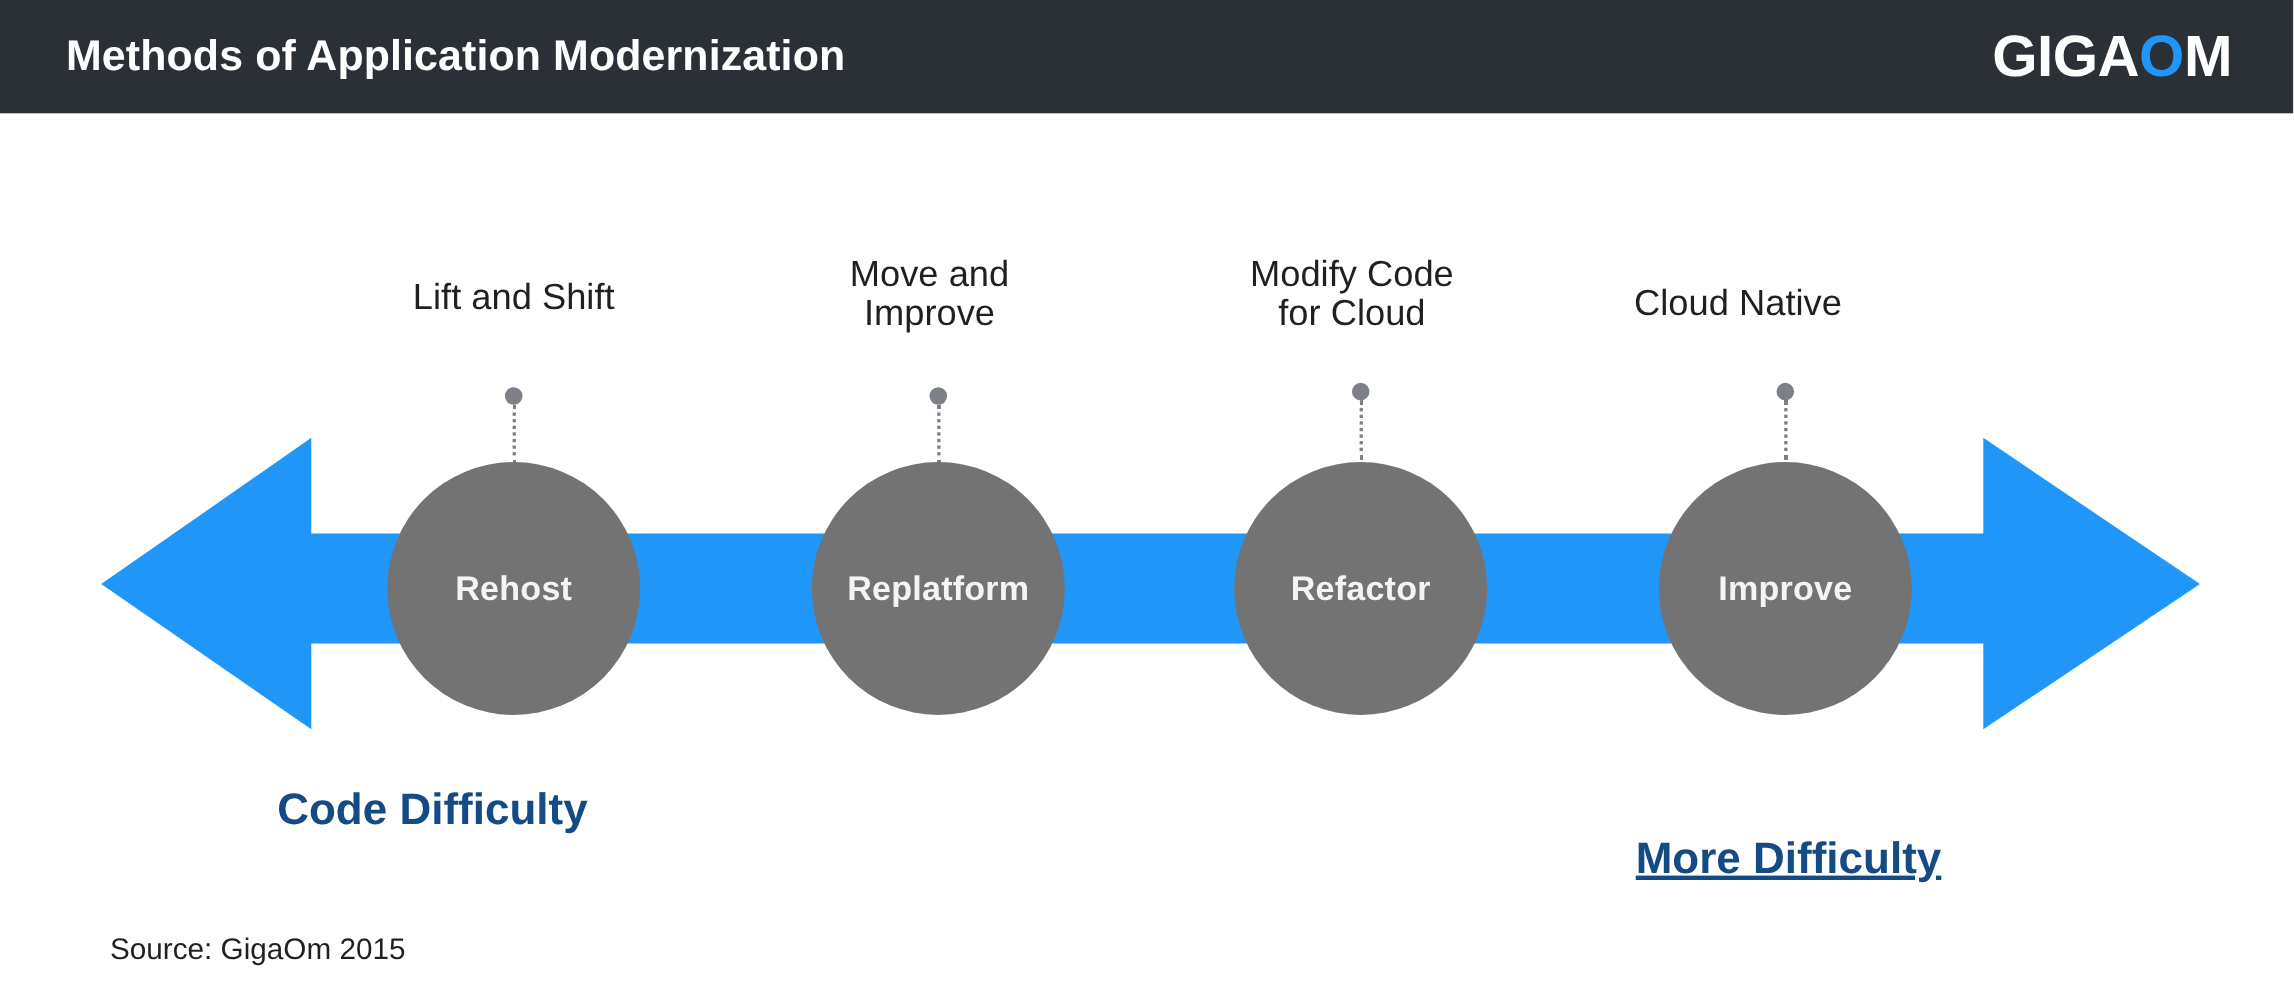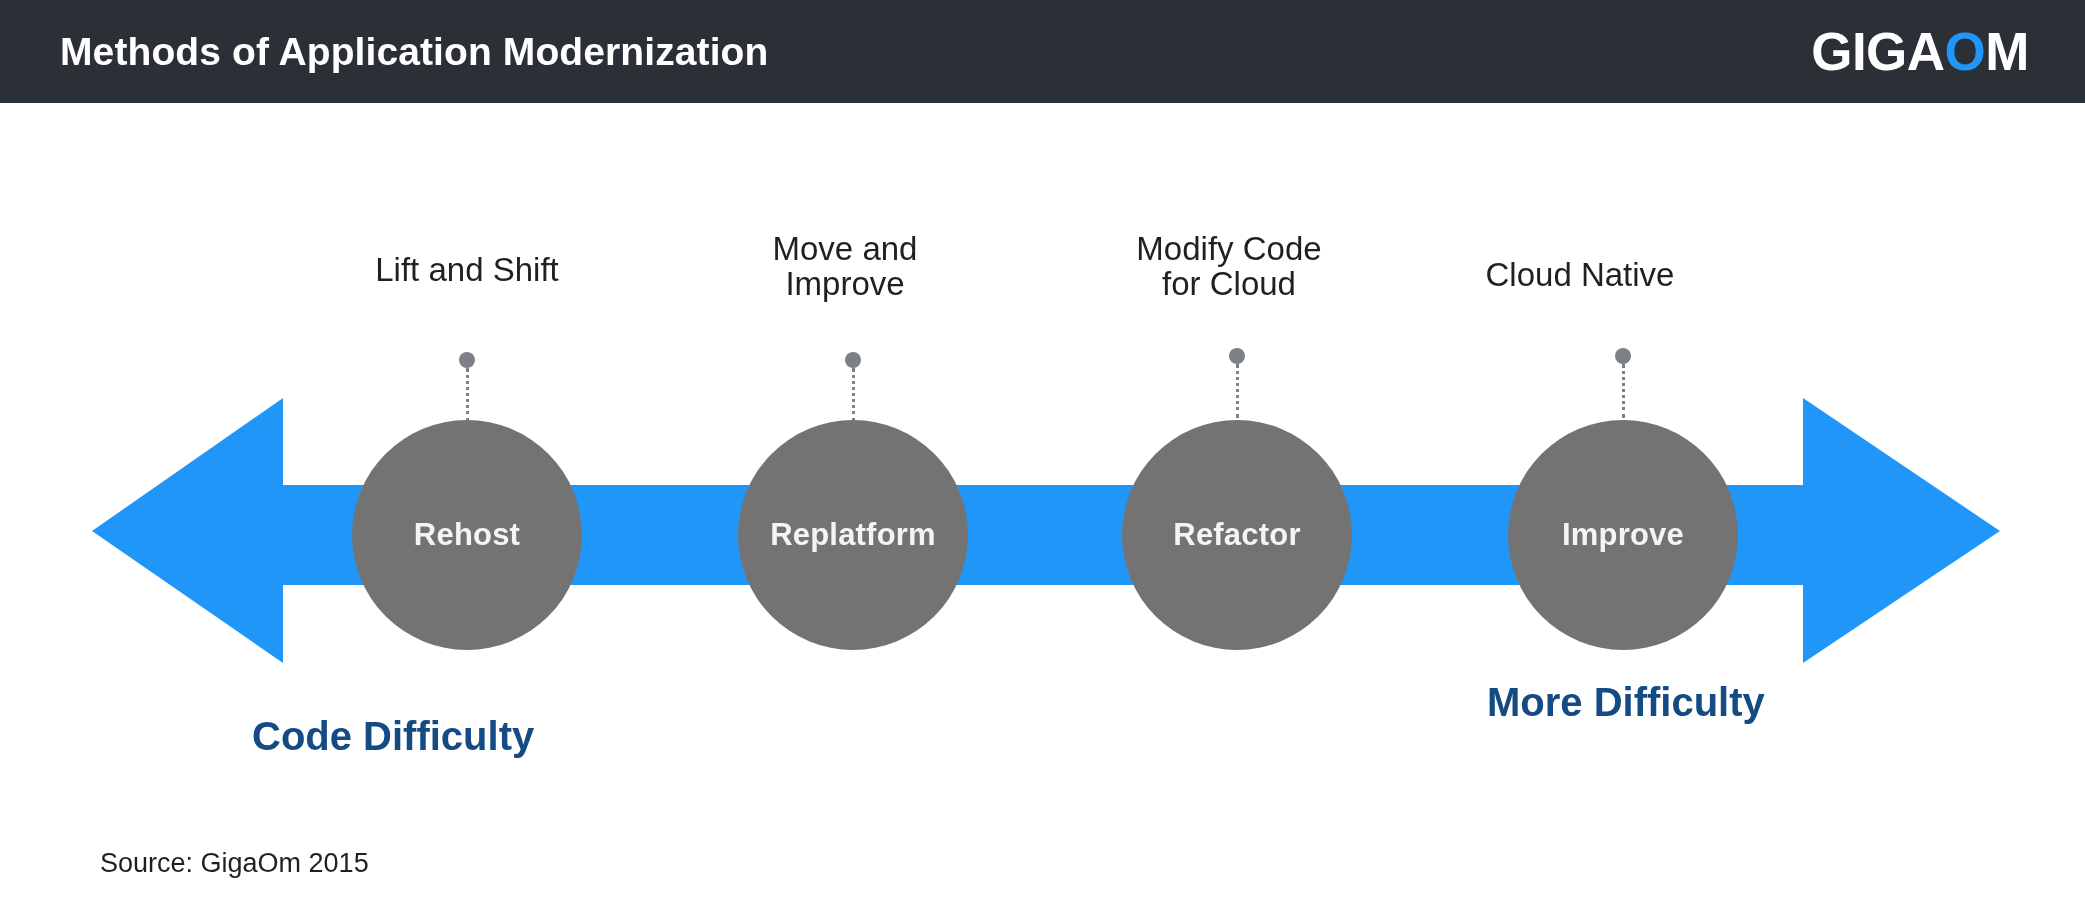--- a/index.html
+++ b/index.html
@@ -128,21 +128,21 @@
 
   
   .difficulty {
     position: absolute;
     color: #154b85;
     font-size: 40px;
     font-weight: bold;
     white-space: nowrap;
   }
   .difficulty-less { left: 252px; top: 714px; }
-  .difficulty-more { left: 1487px; top: 680px; }
+  .difficulty-more { left: 1487px; top: 759px; text-decoration: underline; }
 
   
   .source-note {
     position: absolute;
     left: 100px;
     top: 848px;
     color: #231f20;
     font-size: 27px;
     white-space: nowrap;
   }

